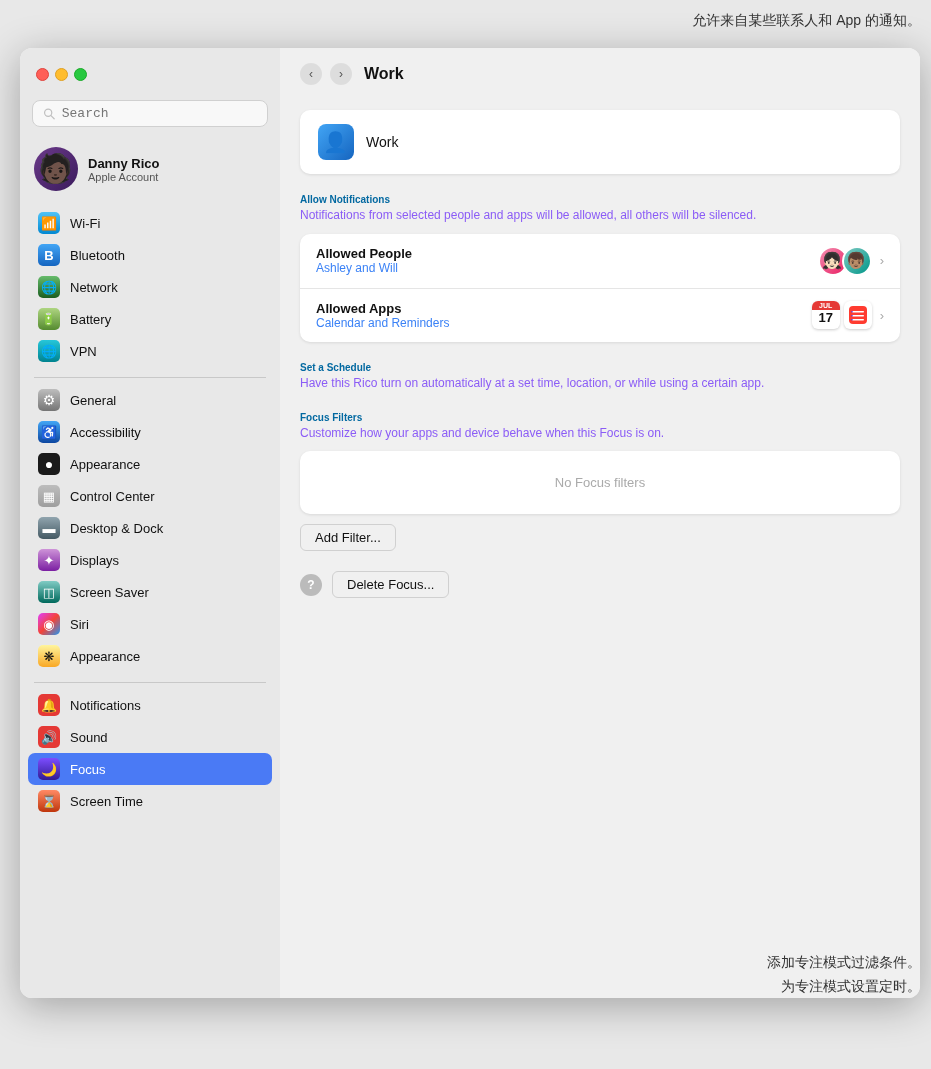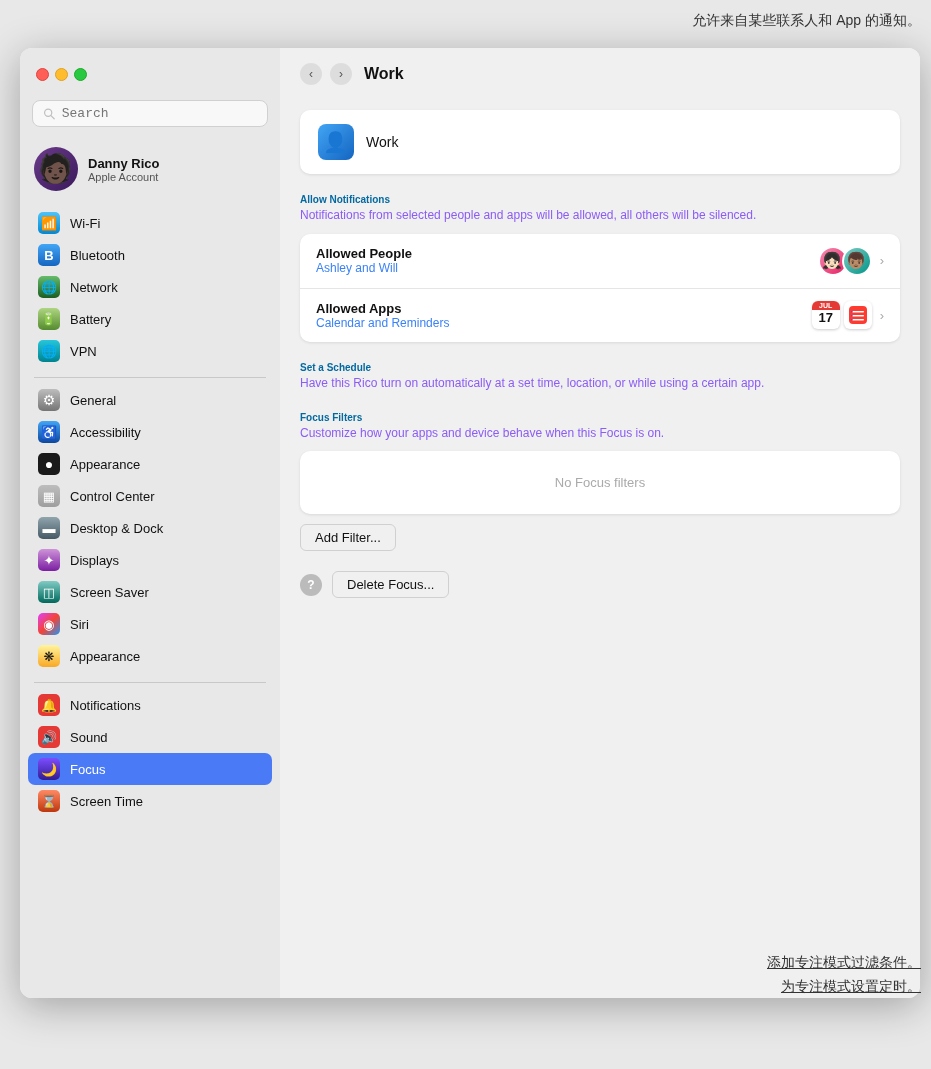--- a/index.html
+++ b/index.html
@@ -25,21 +25,20 @@
 
     .tooltip-bottom-right {
       position: absolute;
       bottom: 70px;
       right: 10px;
       font-size: 14px;
       color: #333;
       text-align: right;
       line-height: 1.7;
       z-index: 100;
-      text-decoration: underline;
     }
 
     .window {
       position: absolute;
       top: 48px;
       left: 20px;
       width: 900px;
       height: 950px;
       background: #f5f5f5;
       border-radius: 12px;

